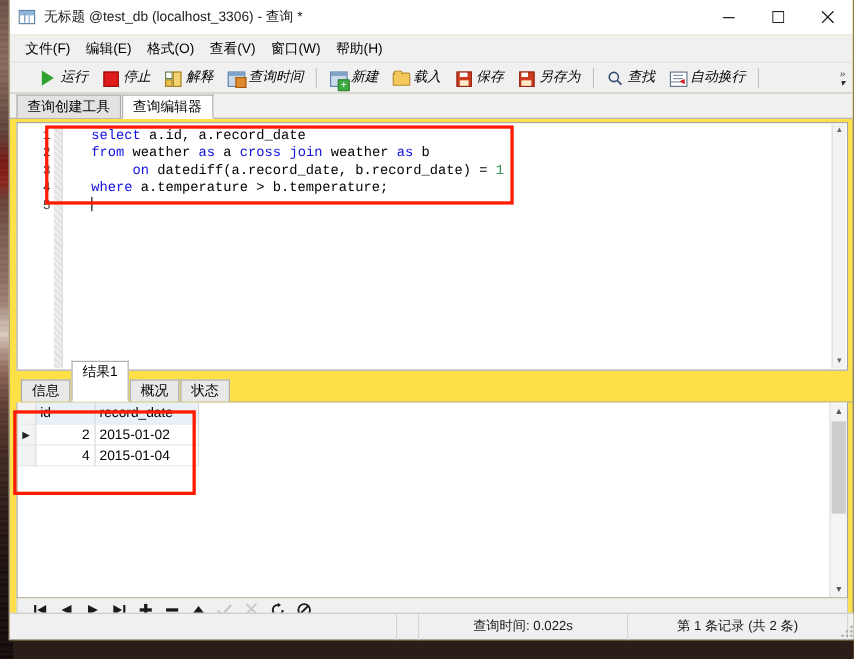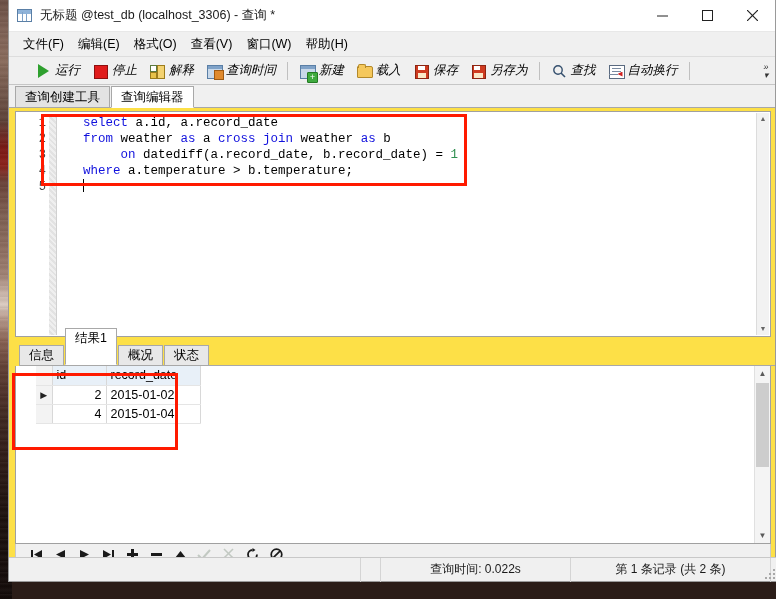--- a/index.html
+++ b/index.html
@@ -302,21 +302,21 @@
   }
   .rtab.active {
     background: #ffffff; height: 37px; border-bottom: 1px solid #fff;
   }
   .grid-wrap {
     position: absolute; left: 6px; top: 366px; width: 756px; height: 178px;
     background: #ffffff; border: 1px solid #a0a0a0;
     border-top: none; box-sizing: border-box; overflow: hidden;
   }
   table.res {
-    border-collapse: collapse; font-size: 12.5px; table-layout: fixed; margin-left: 20px;
+    border-collapse: collapse; font-size: 12.5px; table-layout: fixed;
   }
   table.res th, table.res td {
     border-right: 1px solid #d8d8d8; border-bottom: 1px solid #e5e5e5;
     height: 19px; padding: 0 4px; box-sizing: border-box;
     font-weight: normal; text-align: left; white-space: nowrap;
   }
   table.res th { background: #e8f0f8; color: #000; }
   table.res th.c-ind, table.res td.c-ind {
     width: 16px; padding: 0; background: #f3f3f3; text-align: center;
   }

